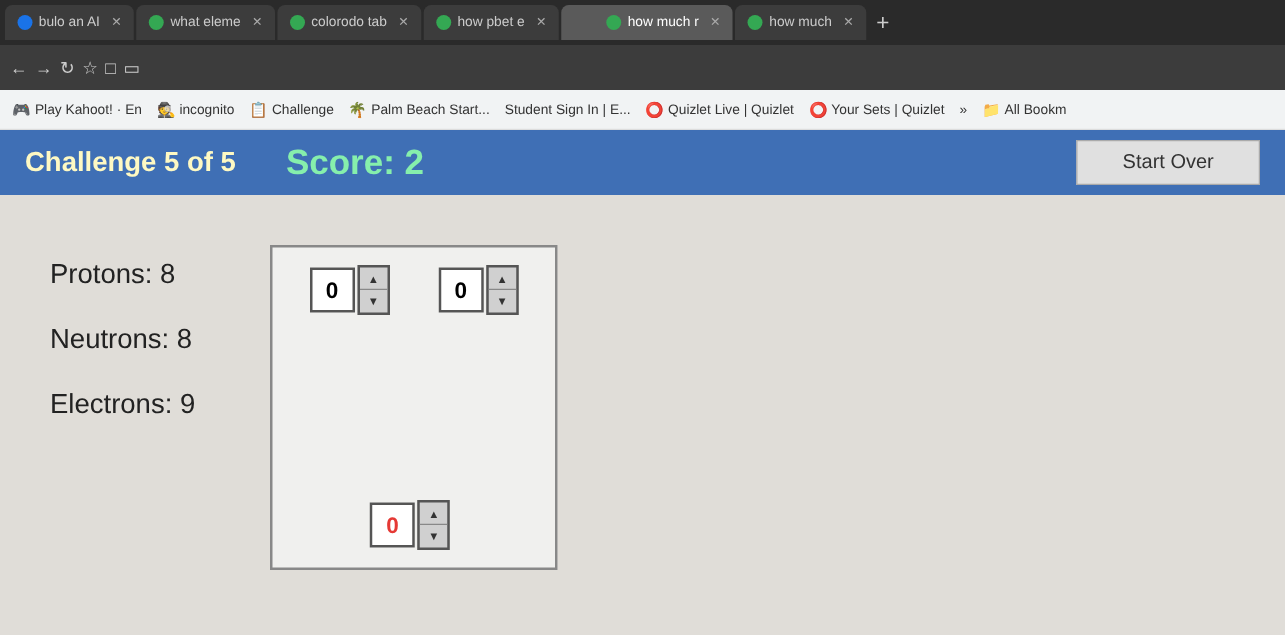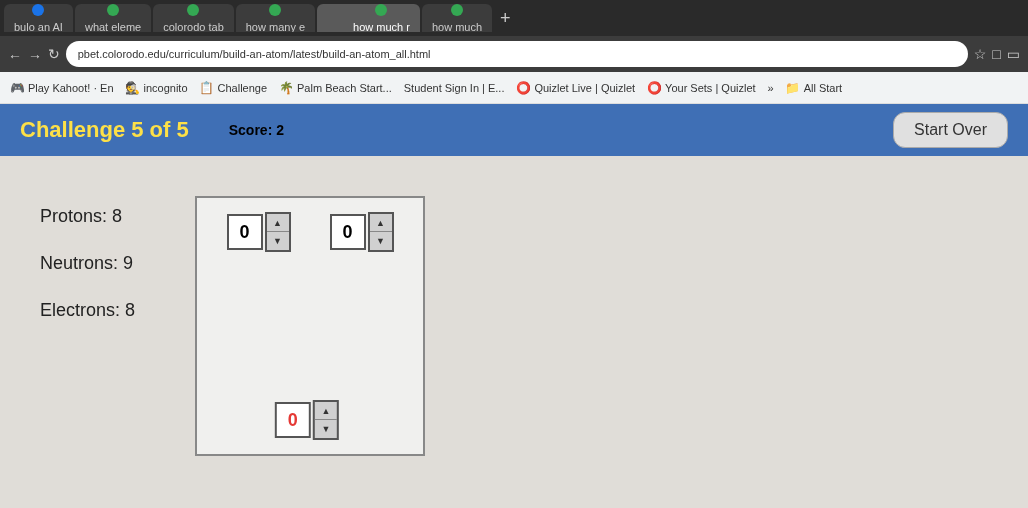--- a/index.html
+++ b/index.html
@@ -34,21 +34,20 @@
       border-radius: 6px 6px 0 0;
       font-size: 11px;
       color: #ccc;
       background: #3c3c3c;
       max-width: 140px;
       white-space: nowrap;
       overflow: hidden;
       text-overflow: ellipsis;
       cursor: pointer;
       gap: 5px;
-      flex-direction: column;
     }
 
     .tab.active {
       background: #5a5a5a;
       color: #fff;
       padding-left: 36px;
     }
 
     .tab-close {
       margin-left: 4px;
@@ -148,38 +147,38 @@
       position: relative;
     }
 
     .challenge-info {
       display: flex;
       align-items: center;
       gap: 40px;
     }
 
     .challenge-title {
-      color: #fde047;
+      color: #fef9c3;
       font-size: 22px;
       font-weight: bold;
     }
 
     .score-text {
-      color: #000000;
-      font-size: 14px;
+      color: #86efac;
+      font-size: 28px;
       font-weight: bold;
     }
 
     .start-over-btn {
       position: absolute;
       right: 20px;
       background: #e0e0e0;
       border: 1px solid #aaa;
-      border-radius: 12px;
-      padding: 8px 20px;
+      border-radius: 0;
+      padding: 8px 36px;
       font-size: 16px;
       cursor: pointer;
       color: #333;
       font-weight: 500;
     }
 
     
     .main-content {
       display: flex;
       padding: 30px 40px;
@@ -190,21 +189,21 @@
     }
 
     .atom-info {
       display: flex;
       flex-direction: column;
       gap: 26px;
       padding-top: 20px;
     }
 
     .atom-label {
-      font-size: 18px;
+      font-size: 22px;
       color: #222;
       font-weight: 400;
     }
 
     
     .atom-builder {
       border: 2px solid #888;
       background: #f0f0ee;
       width: 230px;
       height: 260px;
@@ -295,21 +294,21 @@
       <span>what eleme</span>
       <span class="tab-close">✕</span>
     </div>
     <div class="tab">
       <span class="tab-icon green"></span>
       <span>colorodo tab</span>
       <span class="tab-close">✕</span>
     </div>
     <div class="tab">
       <span class="tab-icon green"></span>
-      <span>how many e</span>
+      <span>how pbet e</span>
       <span class="tab-close">✕</span>
     </div>
     <div class="tab active">
       <span class="tab-icon green"></span>
       <span>how much r</span>
       <span class="tab-close">✕</span>
     </div>
     <div class="tab">
       <span class="tab-icon green"></span>
       <span>how much</span>
@@ -317,23 +316,20 @@
     </div>
     <span style="margin-left:6px;color:#ccc;font-size:18px;cursor:pointer;">+</span>
   </div>
 
   <div class="address-bar-row">
     <div class="nav-icons">
       <span class="nav-icon">←</span>
       <span class="nav-icon">→</span>
       <span class="nav-icon">↻</span>
     </div>
-    <div class="address-bar">
-      <span>pbet.colorodo.edu/curriculum/build-an-atom/latest/build-an-atom_all.html</span>
-    </div>
     <div class="nav-icons">
       <span class="nav-icon">☆</span>
       <span class="nav-icon">□</span>
       <span class="nav-icon">▭</span>
     </div>
   </div>
 
   <div class="bookmarks-bar">
     <div class="bookmark-item">
       <span class="bookmark-icon">🎮</span>
@@ -360,41 +356,41 @@
     </div>
     <div class="bookmark-item">
       <span class="bookmark-icon">⭕</span>
       <span>Your Sets | Quizlet</span>
     </div>
     <div class="bookmark-item">
       <span>»</span>
     </div>
     <div class="bookmark-item">
       <span class="bookmark-icon">📁</span>
-      <span>All Start</span>
+      <span>All Bookm</span>
     </div>
   </div>
 </div>
 
 <div class="app-container">
 
   <div class="header-bar">
     <div class="challenge-info">
       <span class="challenge-title">Challenge 5 of 5</span>
       <span class="score-text">Score: 2</span>
     </div>
     <button class="start-over-btn">Start Over</button>
   </div>
 
   <div class="main-content">
 
     <div class="atom-info">
       <span class="atom-label">Protons: 8</span>
-      <span class="atom-label">Neutrons: 9</span>
-      <span class="atom-label">Electrons: 8</span>
+      <span class="atom-label">Neutrons: 8</span>
+      <span class="atom-label">Electrons: 9</span>
     </div>
 
     <div class="atom-builder">
 
       <div class="spinners-row">
 
         <div class="spinner-group">
           <div class="spinner-value">0</div>
           <div class="spinner-arrows">
             <div class="spinner-arrow">▲</div>

